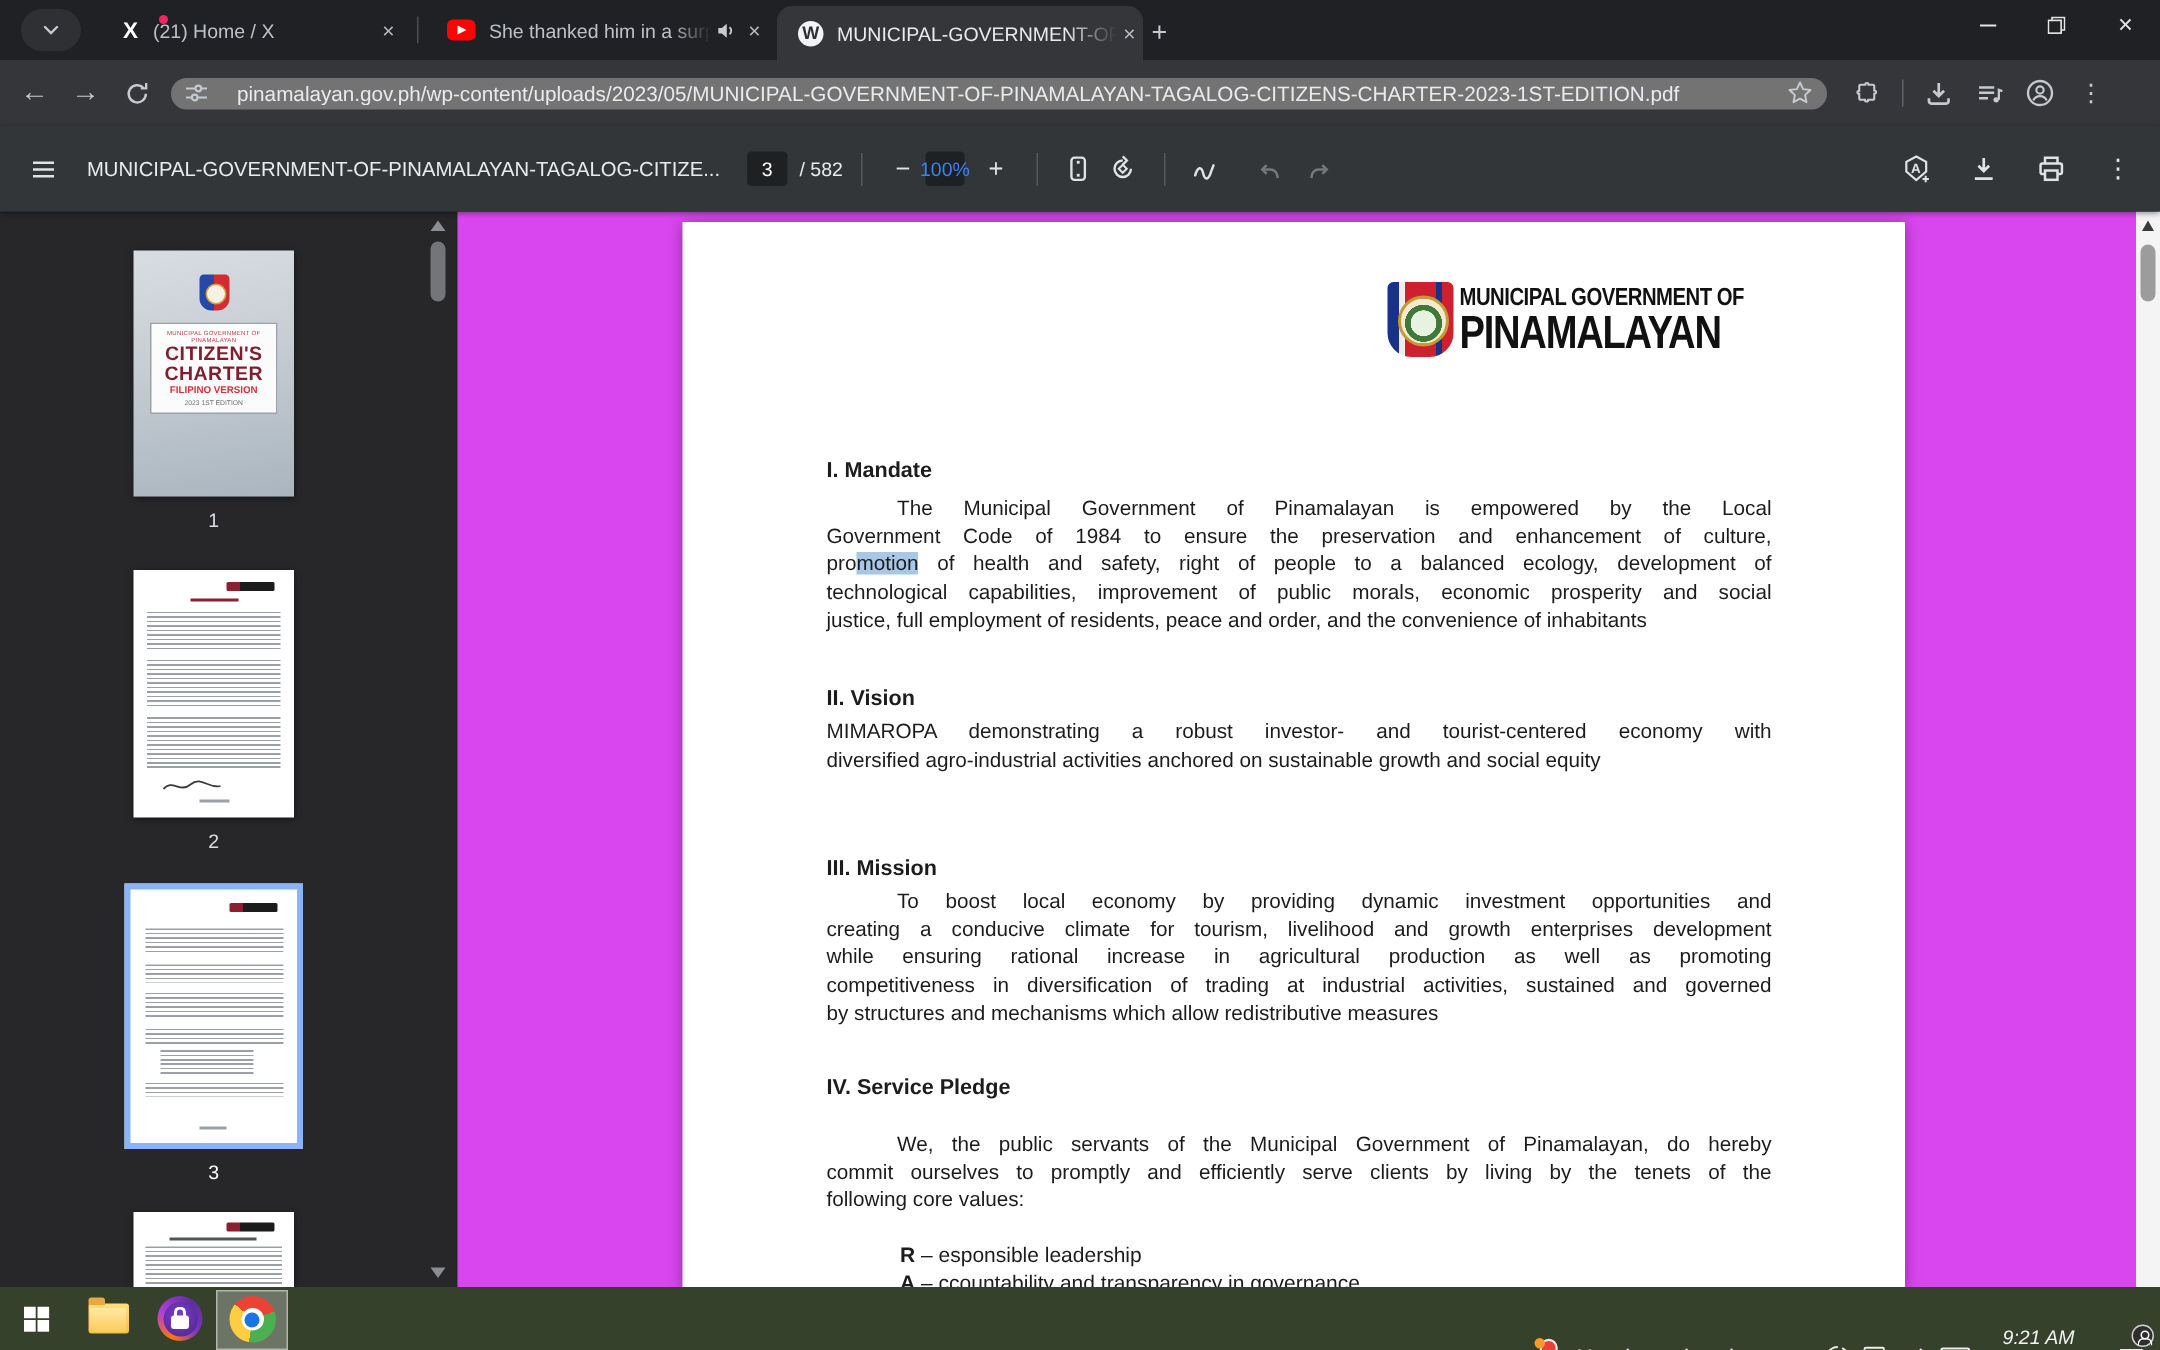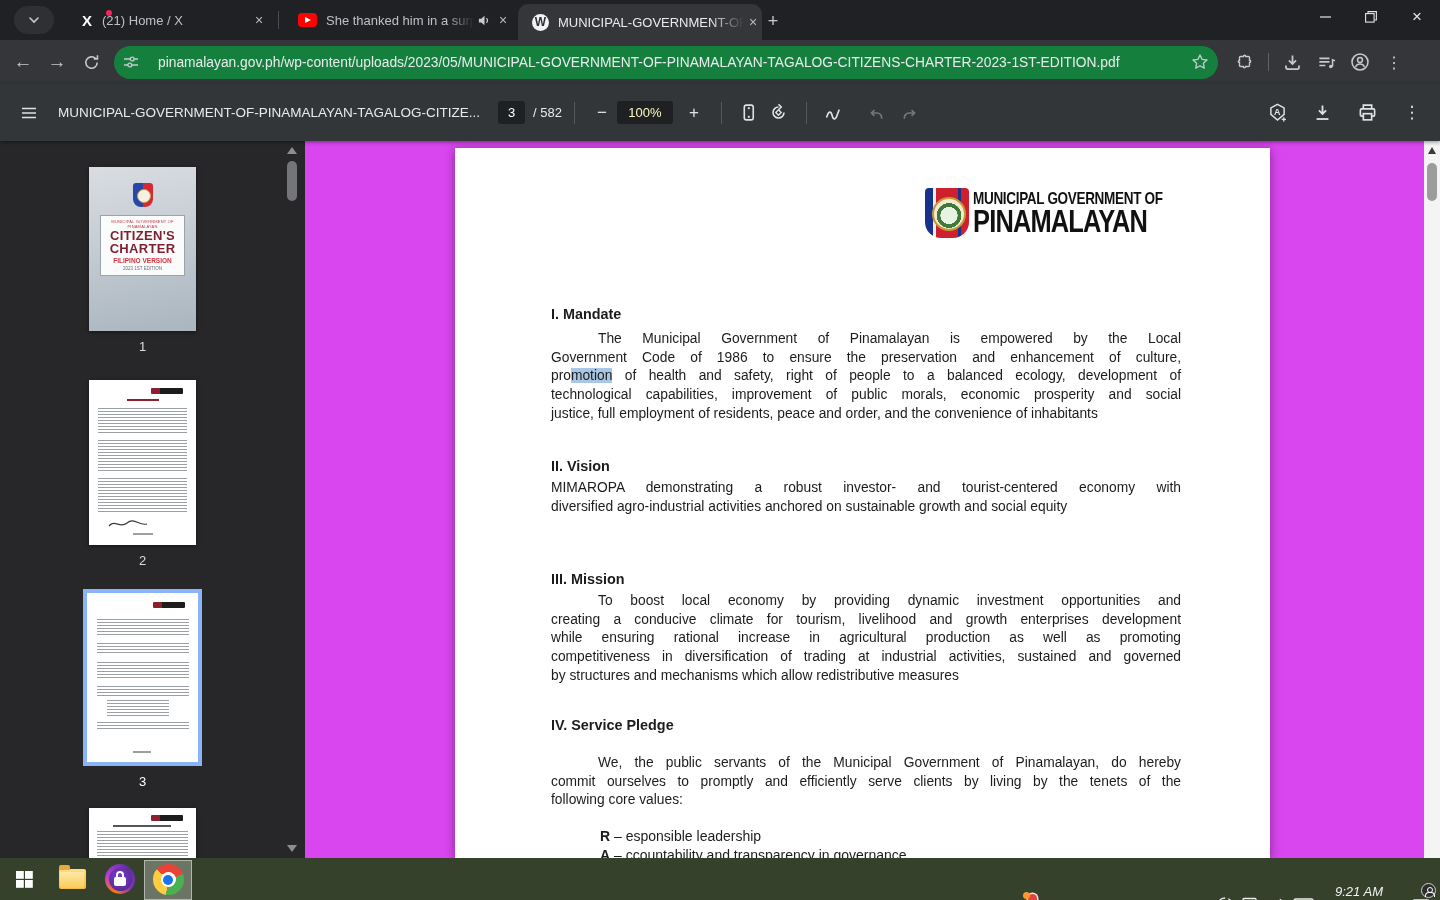--- a/index.html
+++ b/index.html
@@ -23,34 +23,34 @@
   .yt-logo::after { content:""; position:absolute; left:7px; top:3.5px; border-left:6px solid #fff; border-top:3.5px solid transparent; border-bottom:3.5px solid transparent; }
   .wp-logo { width:17px; height:17px; border-radius:50%; background:#f2f3f4; color:#2d3134; font-weight:bold; font-size:12px; margin:0 9px 0 14px; flex:0 0 auto; }
   .newtab { position:absolute; left:760px; top:8px; width:26px; height:26px; font-size:18px; color:#c6c9cd; border-radius:50%; }
   .winctl { position:absolute; top:0; width:46px; height:34px; color:#e4e4e4; }
   #win-min { left:1302px; } #win-restore { left:1348px; } #win-close { left:1394px; font-size:17px; }
 
   
   #toolbar { position:absolute; left:0; top:40px; width:1440px; height:44px; background:#35363a; display:flex; align-items:center; }
   .navbtn { width:34px; height:34px; color:#c6c9cd; font-size:19px; border-radius:50%; flex:0 0 auto; }
   #nav-back { margin-left:6px; }
-  .omnibox { width:1104px; height:33px; margin-left:6px; background:#15803d; border-radius:17px; display:flex; align-items:center; }
+  .omnibox { width:1104px; height:21px; margin-left:6px; background:#737373; border-radius:17px; display:flex; align-items:center; }
   .omni-url { color:#e8eaed; font-size:13.8px; margin-left:10px; white-space:nowrap; overflow:hidden; flex:1; }
   .toolbar-right { display:flex; align-items:center; margin-left:10px; }
   .tr-ico { width:30px; height:30px; margin:0 2px; }
   .vline { width:1px; height:18px; background:#5f6368; margin:0 6px; }
 
   
   #pdfbar { position:absolute; left:0; top:84px; width:1440px; height:57px; background:#333639; display:flex; align-items:center; box-shadow:0 1px 4px rgba(0,0,0,.45); z-index:5; }
   .pdf-title { color:#e8eaed; font-size:13.5px; font-weight:500; margin-left:14px; width:440px; white-space:nowrap; overflow:hidden; }
   .pagebox { width:27px; height:23px; background:#1e2022; border-radius:3px; border:none; }
   .pagebox input { width:100%; height:100%; background:transparent; border:none; color:#fff; font-size:13px; text-align:center; font-family:"Liberation Sans",sans-serif; outline:none; }
   .pdf-sep { width:1px; height:22px; background:#55585c; margin:0 12px; }
   .pdf-txt { color:#e8eaed; font-size:13px; }
-  .zoombox { width:56px; height:23px; background:#1e2022; border-radius:3px; color:#fef9c3; font-size:13px; }
+  .zoombox { width:26px; height:23px; background:#1e2022; border-radius:3px; color:#3b82f6; font-size:13px; }
   .pbtn { width:30px; height:30px; color:#e0e2e5; font-size:17px; border-radius:50%; }
   .dim { opacity:.38; }
   .pdfbar-right { position:absolute; right:13px; display:flex; align-items:center; gap:15px; }
   .dots { color:#e0e2e5; font-size:17px; }
 
   
   #sidebar { position:absolute; left:0; top:141px; width:305px; height:717px; background:#27272a; }
   .thumb { position:absolute; background:#fff; box-shadow:0 1px 4px rgba(0,0,0,.5); overflow:hidden; }
   .thumb-label { position:absolute; width:107px; text-align:center; color:#dadce0; font-size:13px; }
   #thumb1 { left:89px; top:26px; width:107px; height:164px; background:linear-gradient(170deg,#d9dde2 0%,#c5ccd3 45%,#a9b5bf 100%); }
@@ -358,21 +358,21 @@
       <div class="doc-shield"></div>
       <div class="doc-logo-txt">
         <div class="doc-l1">MUNICIPAL GOVERNMENT OF</div>
         <div class="doc-l2">PINAMALAYAN</div>
       </div>
     </div>
 
     <div class="sec-h" style="top:158px">I. Mandate</div>
     <div class="para" style="top:182px">
       <div class="pline first">The Municipal Government of Pinamalayan is empowered by the Local</div>
-      <div class="pline">Government Code of 1986 to ensure the preservation and enhancement of culture,</div>
+      <div class="pline">Government Code of 1984 to ensure the preservation and enhancement of culture,</div>
       <div class="pline"><span>pro</span><span class="hl">motion</span><span> of health and safety, right of people to a balanced ecology, development of</span></div>
       <div class="pline">technological capabilities, improvement of public morals, economic prosperity and social</div>
       <div class="pline last">justice, full employment of residents, peace and order, and the convenience of inhabitants</div>
     </div>
 
     <div class="sec-h" style="top:310px">II. Vision</div>
     <div class="para" style="top:331px">
       <div class="pline">MIMAROPA demonstrating a robust investor- and tourist-centered economy with</div>
       <div class="pline last">diversified agro-industrial activities anchored on sustainable growth and social equity</div>
     </div>

